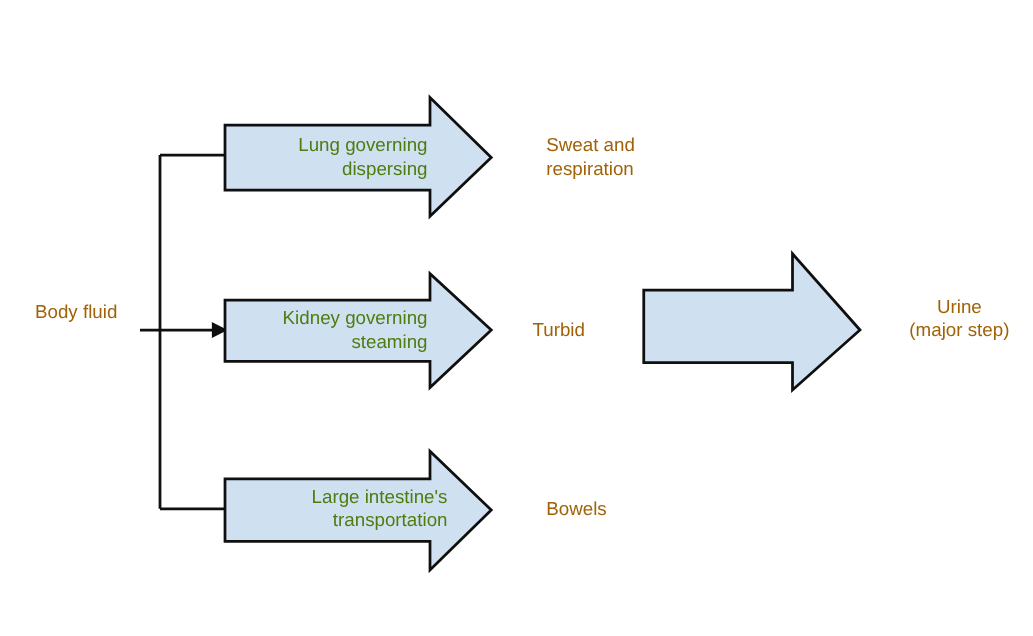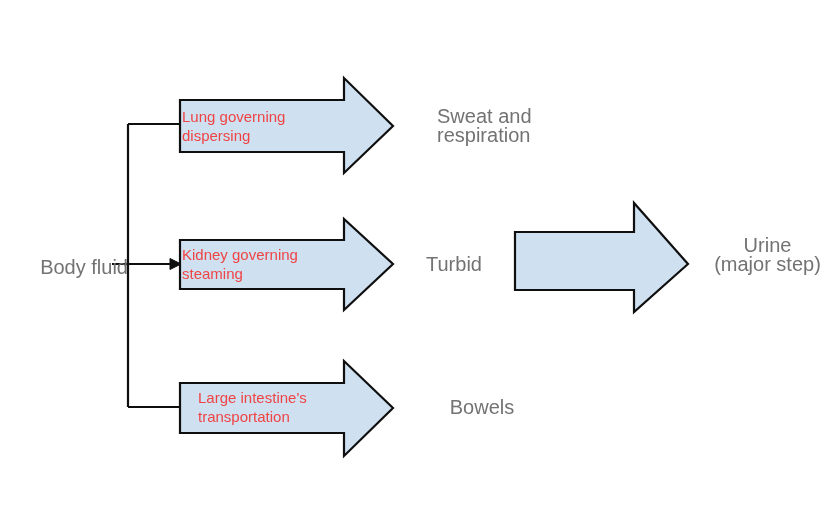--- a/index.html
+++ b/index.html
@@ -28,32 +28,32 @@
     stroke-width: 2.2;
     stroke-linejoin: miter;
   }
   .connector {
     stroke: #0f0f0f;
     stroke-width: 2.2;
     fill: none;
   }
   .arrow-label {
     position: absolute;
-    text-align: left;
+    text-align: right;
     font-size: 15px;
     line-height: 19px;
-    color: #ef4444;
+    color: #4d7c0f;
     white-space: pre-line;
     pointer-events: none;
   }
   .side-label {
     position: absolute;
-    font-size: 20px;
+    font-size: 15px;
     line-height: 19px;
-    color: #737373;
+    color: #a16207;
     white-space: pre-line;
   }
   .side-label.left-align { text-align: left; }
   .side-label.center-align { text-align: center; }
 </style>
 </head>
 <body>
 
 <div id="canvas">
 
@@ -79,25 +79,25 @@
   <div class="arrow-label" style="left:182px; top:107px; width:160px;">Lung governing
 dispersing</div>
 
   <div class="arrow-label" style="left:182px; top:245px; width:160px;">Kidney governing
 steaming</div>
 
   <div class="arrow-label" style="left:182px; top:388px; width:160px;margin-left:16px;">Large intestine's
 transportation</div>
 
 
-  <div class="side-label left-align" style="left:28px; top:258px; width:100px;text-align:right;">Body fluid</div>
+  <div class="side-label left-align" style="left:28px; top:240px; width:100px;">Body fluid</div>
 
   <div class="side-label left-align" style="left:437px; top:107px; width:130px;">Sweat and
 respiration</div>
 
   <div class="side-label left-align" style="left:426px; top:255px; width:80px;">Turbid</div>
 
-  <div class="side-label left-align" style="left:437px; top:398px; width:90px;text-align:center;">Bowels</div>
+  <div class="side-label left-align" style="left:437px; top:398px; width:90px;">Bowels</div>
 
   <div class="side-label center-align" style="left:705px; top:236px; width:125px;">Urine
 (major step)</div>
 
 </div>
 
 </body></html>

